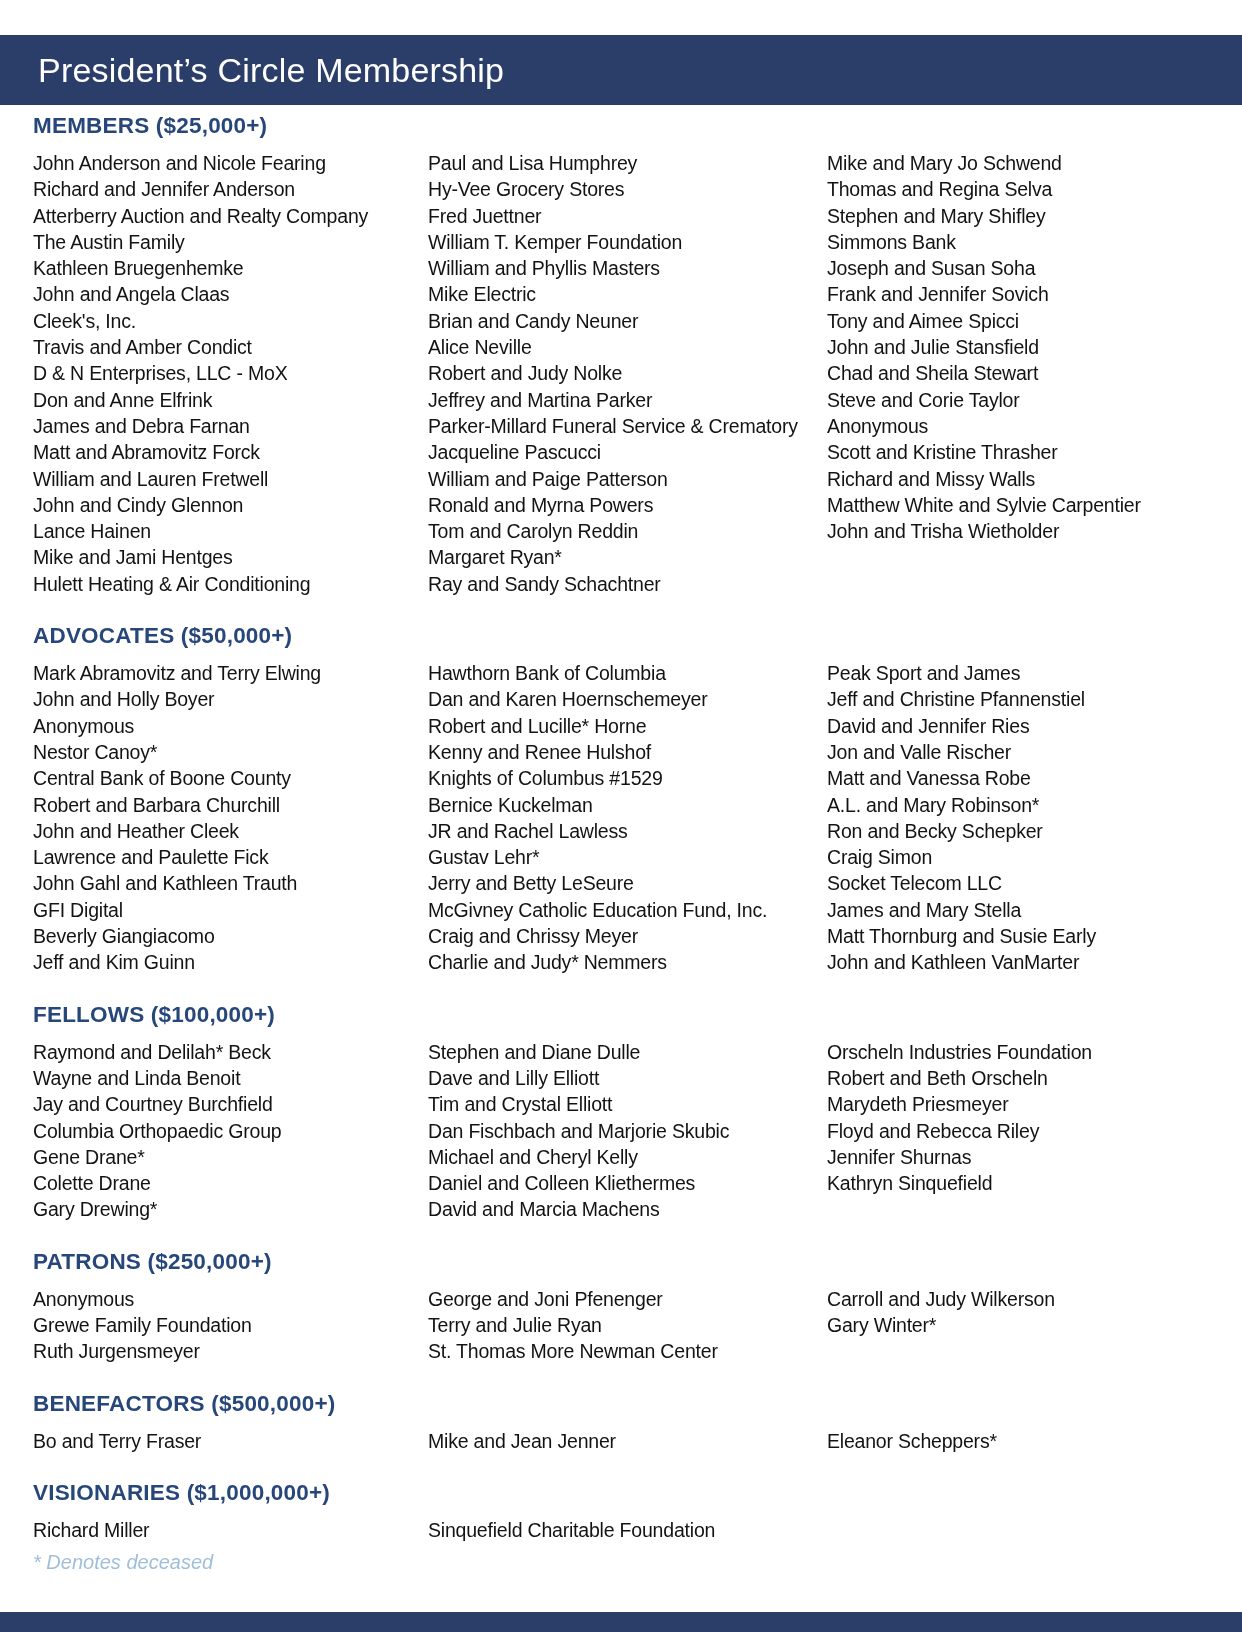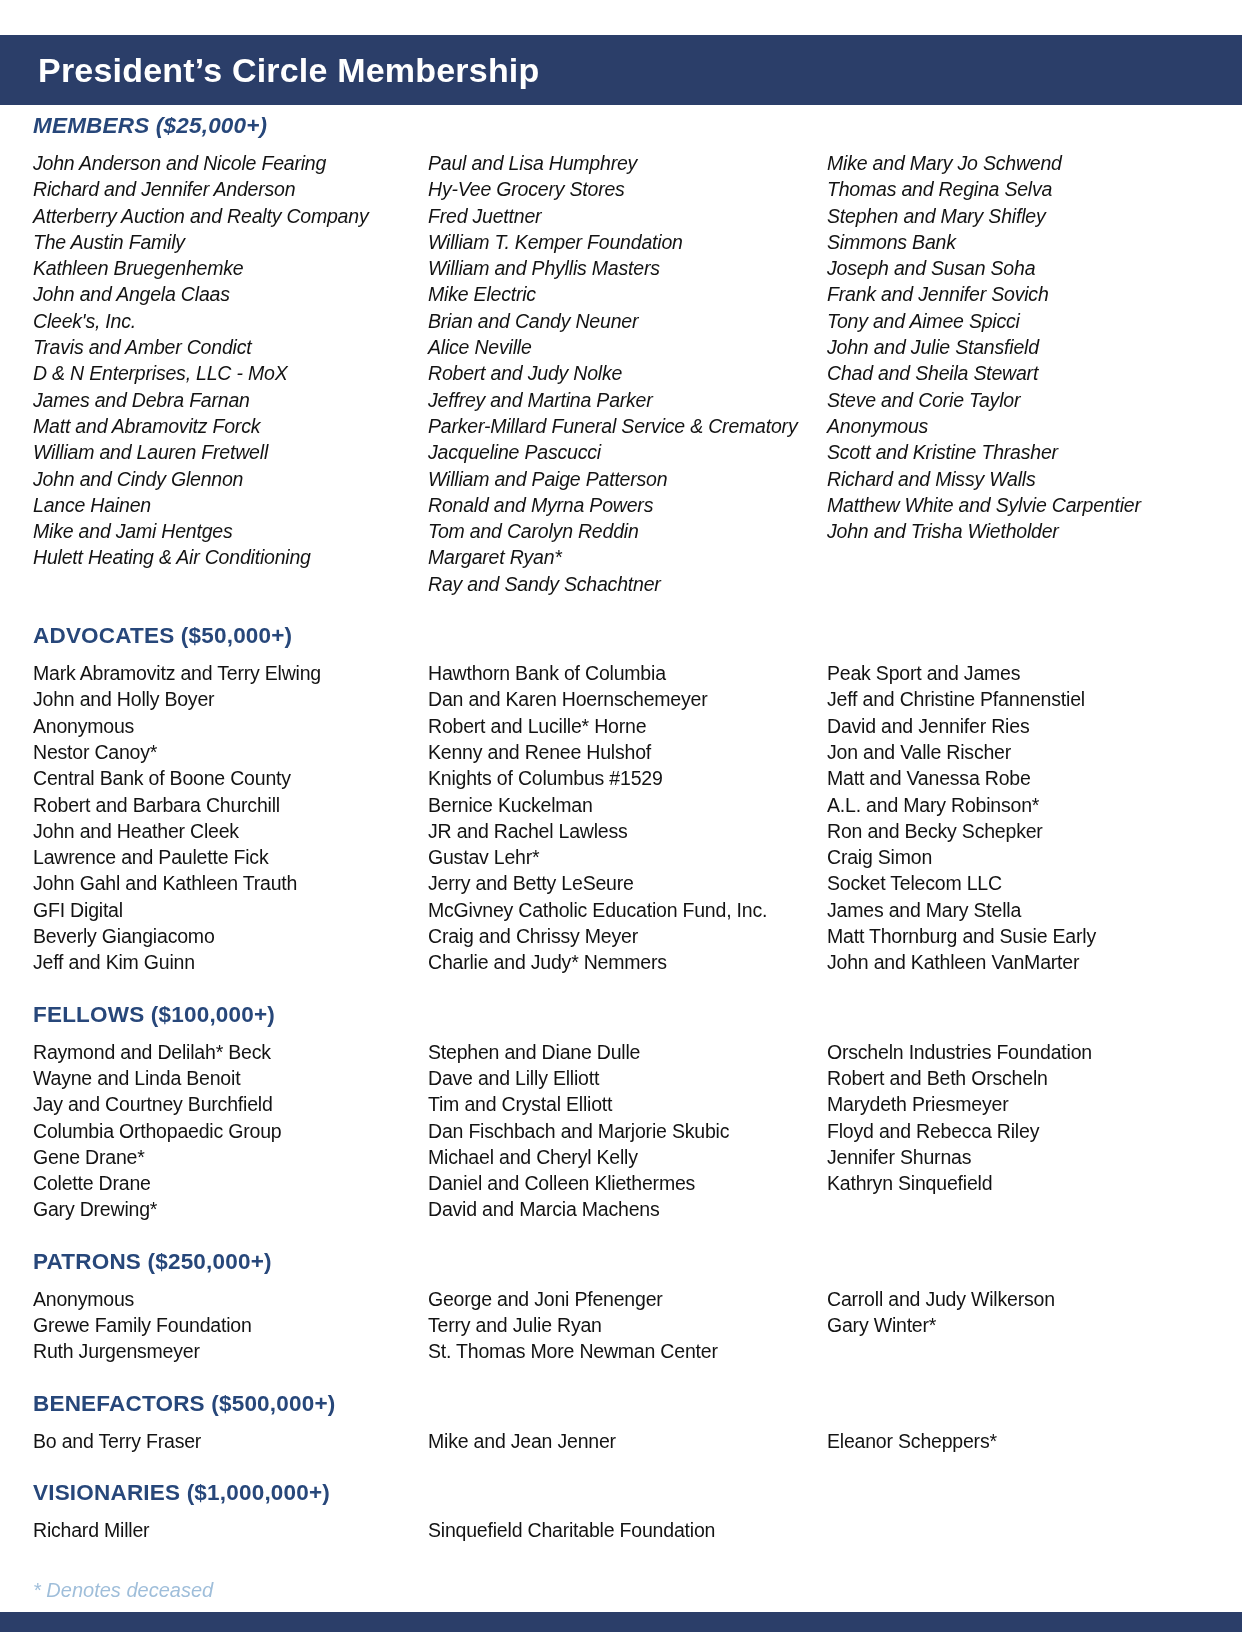--- a/index.html
+++ b/index.html
@@ -25,30 +25,30 @@
     position:absolute;
     top:35px;left:0;right:0;
     height:70px;
     background:var(--bar-navy);
     display:flex;
     align-items:center;
   }
   .title-bar h1{
     color:#ffffff;
     font-size:34px;
-    font-weight:700;
+    font-weight:400;
     padding-left:38px;
     letter-spacing:0.2px;
   }
   .content{
     position:absolute;
     top:113px;left:33px;right:20px;
   }
   .tier{margin-top:26px;}
-  .tier:first-child{margin-top:0;font-style:italic;}
+  .tier:first-child{margin-top:0;}
   .tier-title{
     color:var(--heading-navy);
     font-size:22.5px;
     font-weight:700;
     letter-spacing:0.2px;
     margin-bottom:9px;
   }
   .cols{
     display:grid;
     grid-template-columns:395px 399px 1fr;
@@ -58,21 +58,21 @@
   .name{
     font-size:19.5px;
     line-height:26.3px;
     letter-spacing:-0.2px;
     white-space:nowrap;
   }
   .footnote{
     color:var(--footnote-blue);
     font-style:italic;
     font-size:20px;
-    margin-top:36px;
+    margin-top:8px;
   }
   .bottom-bar{
     position:absolute;
     left:0;right:0;bottom:0;
     height:20px;
     background:var(--bar-navy);
   }
 </style>
 </head>
 <body>
@@ -90,20 +90,21 @@
             <ul class="col">
               <li class="name">John Anderson and Nicole Fearing</li>
               <li class="name">Richard and Jennifer Anderson</li>
               <li class="name">Atterberry Auction and Realty Company</li>
               <li class="name">The Austin Family</li>
               <li class="name">Kathleen Bruegenhemke</li>
               <li class="name">John and Angela Claas</li>
               <li class="name">Cleek's, Inc.</li>
               <li class="name">Travis and Amber Condict</li>
               <li class="name">D &amp; N Enterprises, LLC  - MoX</li>
+              <li class="name">Don and Anne Elfrink</li>
               <li class="name">James and Debra Farnan</li>
               <li class="name">Matt and Abramovitz Forck</li>
               <li class="name">William and Lauren Fretwell</li>
               <li class="name">John and Cindy Glennon</li>
               <li class="name">Lance Hainen</li>
               <li class="name">Mike and Jami Hentges</li>
               <li class="name">Hulett Heating &amp; Air Conditioning</li>
             </ul>
             <ul class="col">
               <li class="name">Paul and Lisa Humphrey</li>

